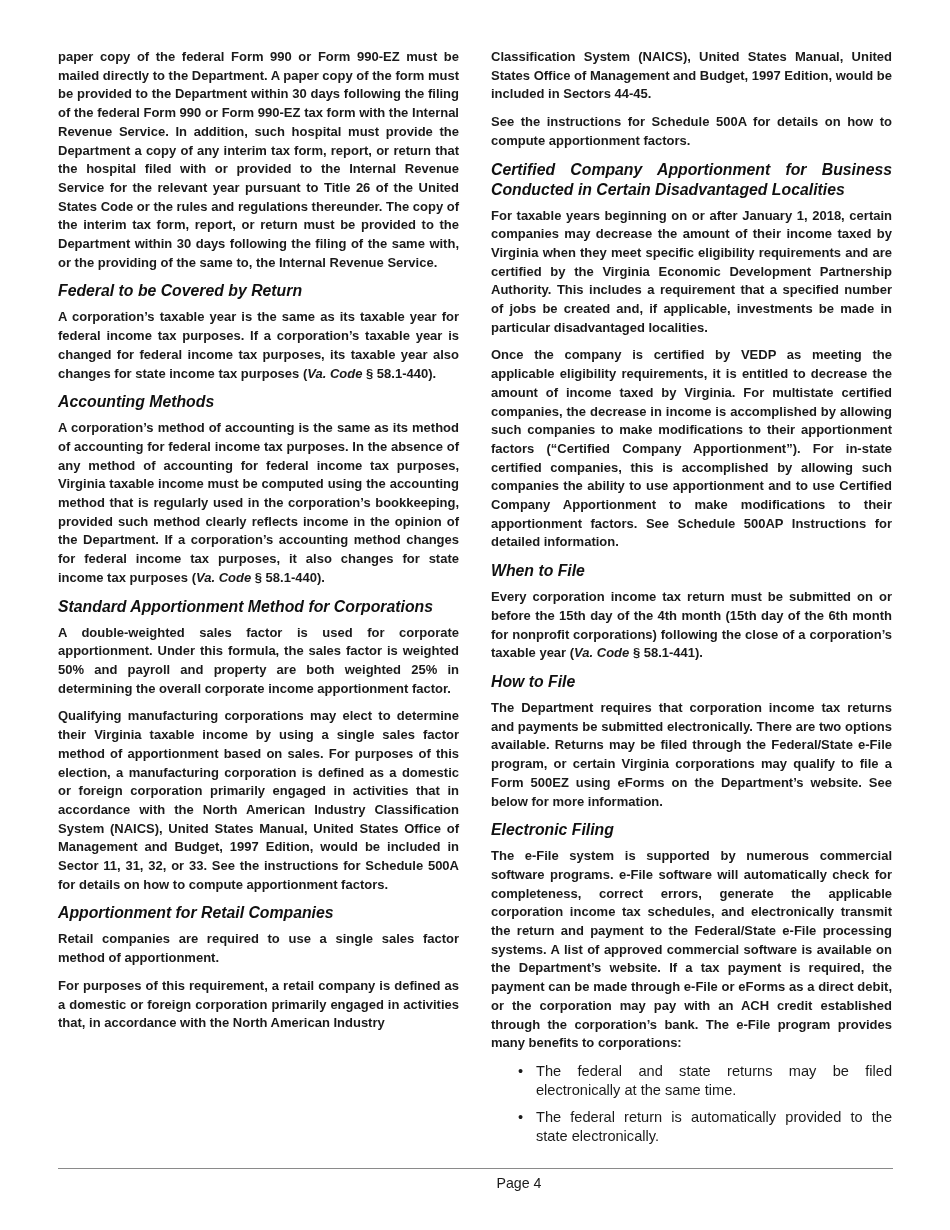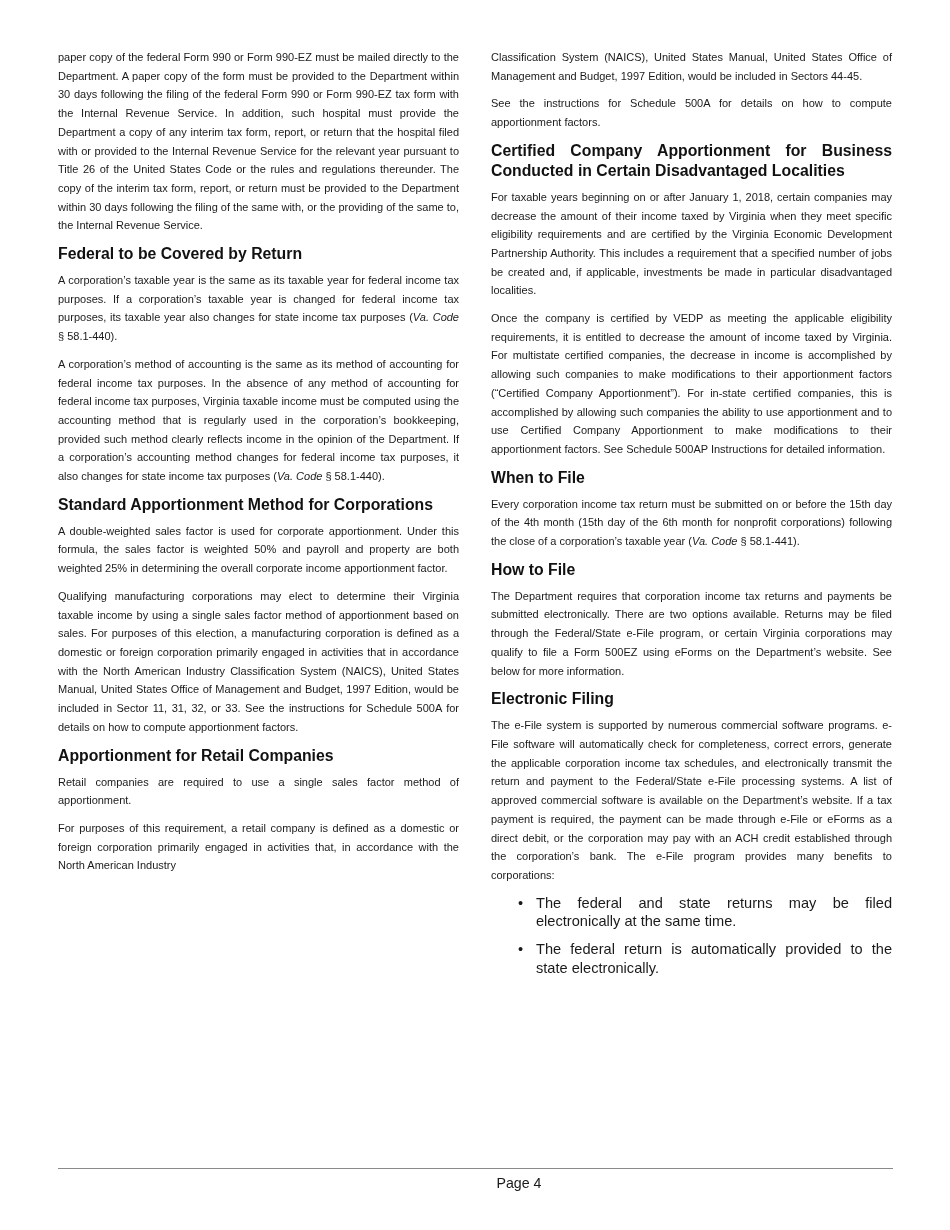--- a/index.html
+++ b/index.html
@@ -30,35 +30,37 @@
     height: 1110px;
     display: flex;
     gap: 32px;
   }
   .col {
     width: 401px;
     flex: 0 0 401px;
   }
   p.body {
     margin: 0 0 9px 0;
-    font-size: 11px;
+    font-size: 13px;
     line-height: 18.7px;
     text-align: justify;
     text-justify: inter-word;
     -webkit-hyphens: none;
     hyphens: none;
+    font-weight: bold;
   }
   p.body.last-flow { margin-bottom: 17px; }
   h2.heading {
     margin: 8px 0 7px 0;
     font-size: 15.8px;
     line-height: 20px;
     font-weight: bold;
     text-align: justify;
     color: #111111;
+    font-style: italic;
   }
   h2.heading.first { margin-top: 7px; }
   .it { font-style: italic; }
   ul.bullets {
     margin: 4px 0 0 0;
     padding: 0;
     list-style: none;
   }
   ul.bullets li {
     position: relative;
@@ -103,20 +105,21 @@
   <div class="columns">
 
     <div class="col">
 
       <p class="body">paper copy of the federal Form 990 or Form 990-EZ must be mailed directly to the Department. A paper copy of the form must be provided to the Department within 30 days following the filing of the federal Form 990 or Form 990-EZ tax form with the Internal Revenue Service. In addition, such hospital must provide the Department a copy of any interim tax form, report, or return that the hospital filed with or provided to the Internal Revenue Service for the relevant year pursuant to Title 26 of the United States Code or the rules and regulations thereunder. The copy of the interim tax form, report, or return must be provided to the Department within 30 days following the filing of the same with, or the providing of the same to, the Internal Revenue Service.</p>
 
       <h2 class="heading first">Federal to be Covered by Return</h2>
 
       <p class="body"><span>A corporation’s taxable year is the same as its taxable year for federal income tax purposes. If a corporation’s taxable year is changed for federal income tax purposes, its taxable year also changes for state income tax purposes (</span><span class="it">Va. Code</span><span> § 58.1-440).</span></p>
 
+      <h2 class="heading">Accounting Methods</h2>
 
       <p class="body"><span>A corporation’s method of accounting is the same as its method of accounting for federal income tax purposes. In the absence of any method of accounting for federal income tax purposes, Virginia taxable income must be computed using the accounting method that is regularly used in the corporation’s bookkeeping, provided such method clearly reflects income in the opinion of the Department. If a corporation’s accounting method changes for federal income tax purposes, it also changes for state income tax purposes (</span><span class="it">Va. Code</span><span> § 58.1-440).</span></p>
 
       <h2 class="heading">Standard Apportionment Method for Corporations</h2>
 
       <p class="body">A double-weighted sales factor is used for corporate apportionment. Under this formula, the sales factor is weighted 50% and payroll and property are both weighted 25% in determining the overall corporate income apportionment factor.</p>
 
 
       <p class="body">Qualifying manufacturing corporations may elect to determine their Virginia taxable income by using a single sales factor method of apportionment based on sales. For purposes of this election, a manufacturing corporation is defined as a domestic or foreign corporation primarily engaged in activities that in accordance with the North American Industry Classification System (NAICS), United States Manual, United States Office of Management and Budget, 1997 Edition, would be included in Sector 11, 31, 32, or 33. See the instructions for Schedule 500A for details on how to compute apportionment factors.</p>
 

